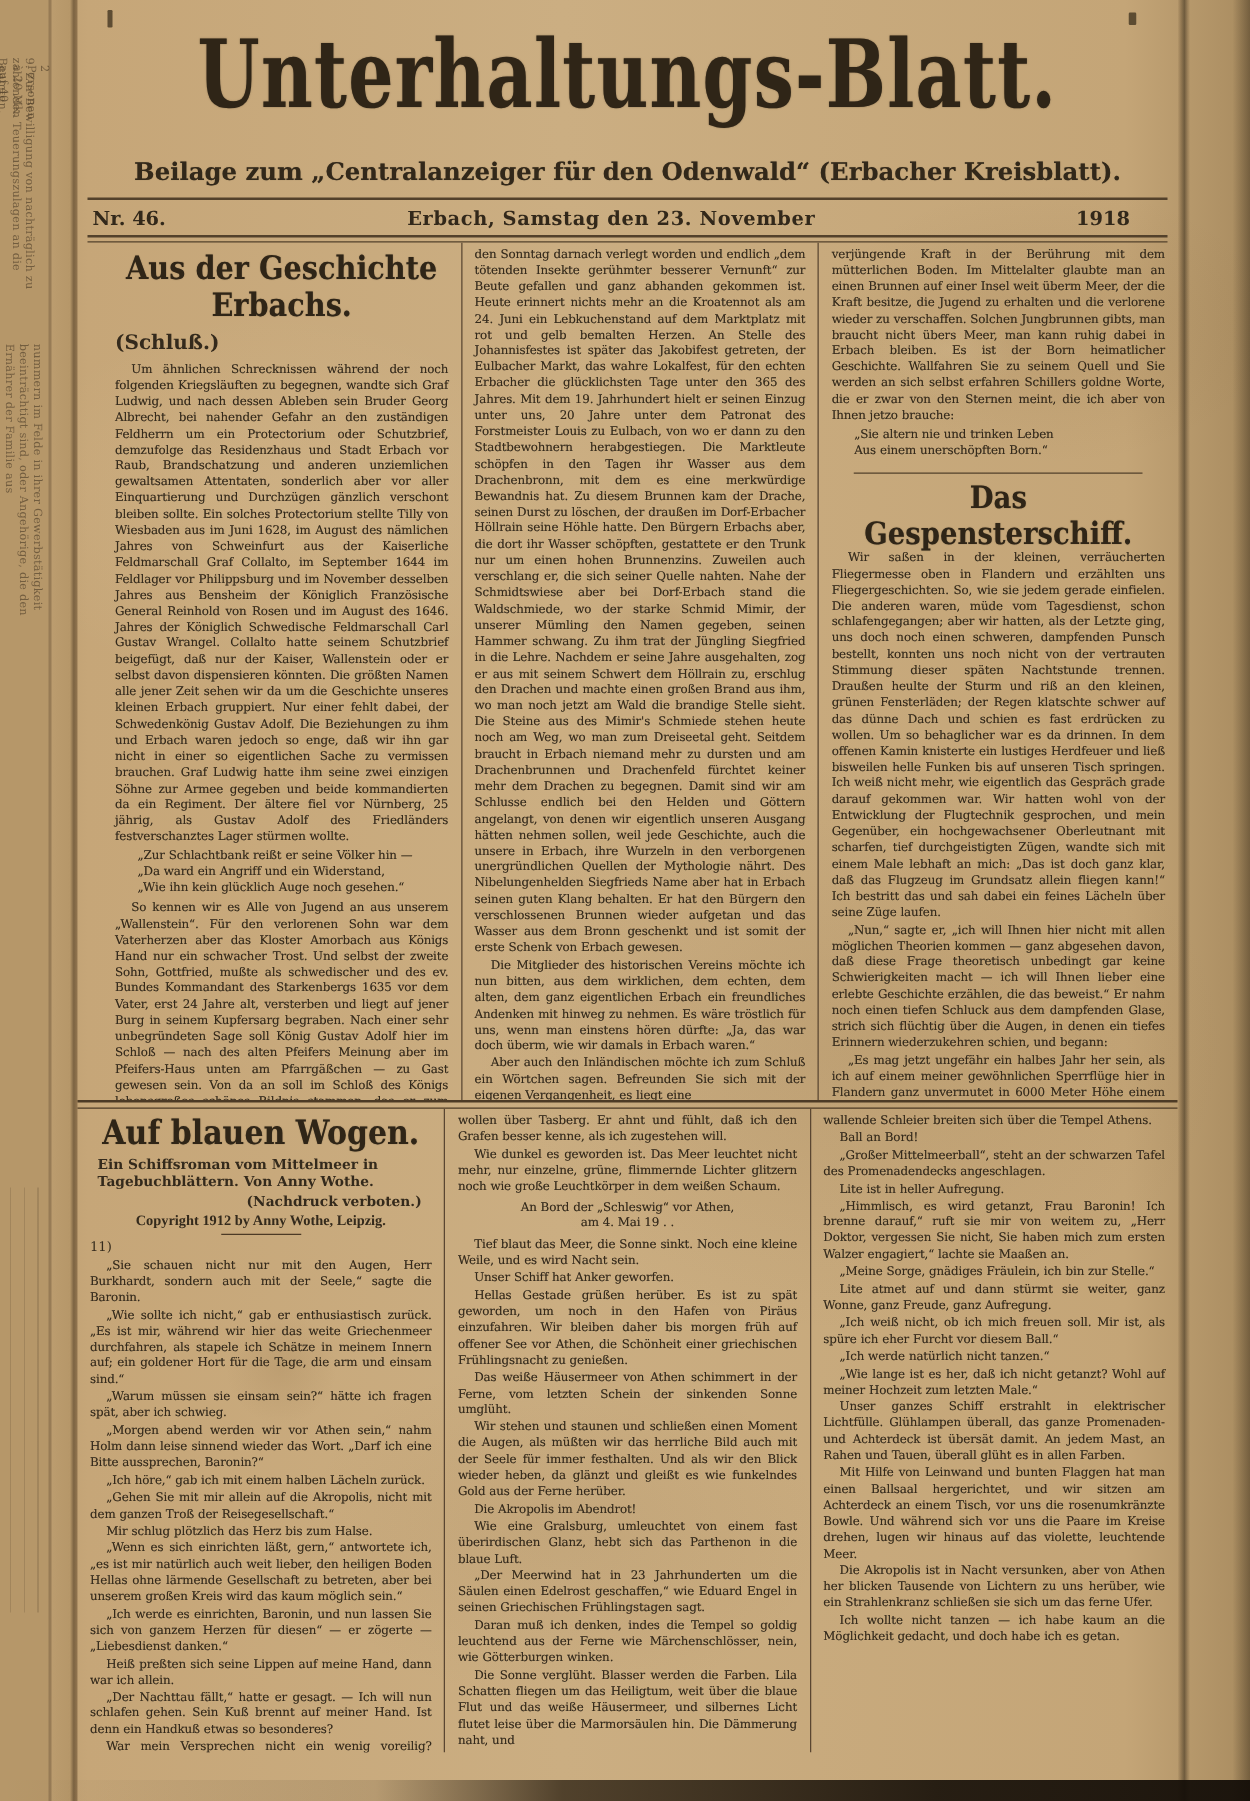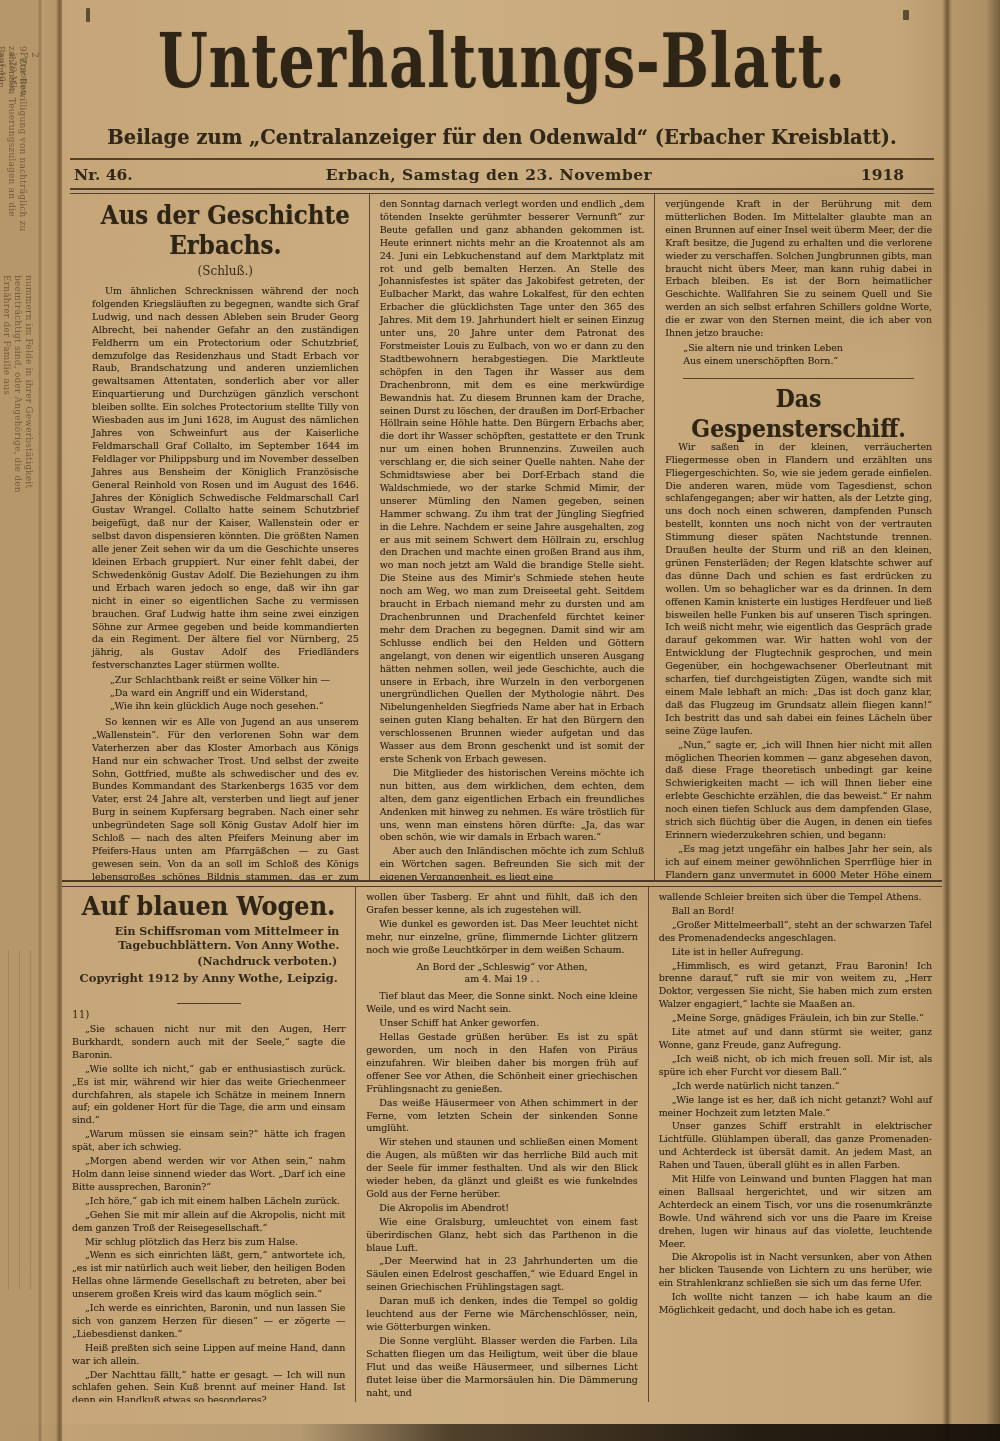--- a/index.html
+++ b/index.html
@@ -73,34 +73,34 @@
   section{display:flex;overflow:hidden;}
   .top-section{height:686px;padding-left:20px;}
   .bottom-section{height:515px;}
   .col{width:33.333%;box-sizing:border-box;padding:4px 10px 0;overflow:hidden;}
   .colmid{border-left:1px solid #5a4631;border-right:1px solid #5a4631;}
   h2{margin:6px 0 2px;text-align:center;font-size:23px;line-height:26px;color:#2f2517;
      transform:scaleY(1.12);transform-origin:center;
      text-shadow:0 0 .8px rgba(47,37,23,.5);}
   h2.ghost{font-size:22px;margin-top:8px;}
   h2.novel{font-size:24px;margin:2px 0 6px;}
-  .subhead{text-align:center;font-weight:normal;font-size:12px;margin:8px 0 7px;}
+  .subhead{font-weight:bold;font-size:16px;margin:8px 0 7px;}
   .article-sep{border-top:1px solid #53412b;margin:10px 18px 2px;}
   .section-divider{height:4px;border-top:2px solid #4c3a25;border-bottom:1px solid #4c3a25;margin:0;}
   .body p.para{
     margin:0 0 1px;font-size:9.5px;line-height:12.9px;text-align:justify;
     text-indent:13px;letter-spacing:-.1px;word-spacing:.2px;
     text-shadow:0 0 .5px rgba(52,42,28,.45);
   }
   .body.cont p.para:first-child{text-indent:0;}
   .body p.para.verse{white-space:pre-line;text-align:left;text-indent:0;padding-left:18px;margin:2px 0 3px;}
   .body p.para.center{white-space:pre-line;text-align:center;text-indent:0;margin:4px 0;}
-  .byline{font-weight:bold;font-size:11px;line-height:13.5px;text-align:right;margin:2px 6px 3px;}
+  .byline{font-weight:bold;font-size:11px;line-height:13.5px;text-align:left;margin:2px 6px 3px;}
   .notice{font-weight:bold;font-size:11px;text-align:right;padding-right:8px;margin-bottom:3px;}
-  .copyright{font-weight:bold;font-size:11.5px;text-align:center;margin-bottom:18px;}
+  .copyright{font-weight:bold;font-size:11.5px;text-align:center;margin-bottom:4px;font-family:Liberation Serif, serif;}
   .short-rule{width:64px;border-top:1.5px solid #4c3a25;margin:1px auto 4px;}
   .chapter{font-size:10.5px;font-weight:normal;margin:0 0 3px;}
   .stain{position:absolute;pointer-events:none;}
   .stain.s1{left:470px;top:470px;width:110px;height:70px;background:radial-gradient(rgba(120,85,45,.16),transparent 70%);}
   .stain.s2{left:180px;top:1050px;width:90px;height:90px;background:radial-gradient(rgba(115,82,44,.13),transparent 70%);}
   .stain.s3{left:700px;top:240px;width:120px;height:80px;background:radial-gradient(rgba(255,238,200,.12),transparent 70%);}
 </style>
 </head>
 <body>
 
@@ -140,21 +140,21 @@
             <p class="para">Um ähnlichen Schrecknissen während der noch folgenden Kriegsläuften zu begegnen, wandte sich Graf Ludwig, und nach dessen Ableben sein Bruder Georg Albrecht, bei nahender Gefahr an den zuständigen Feldherrn um ein Protectorium oder Schutzbrief, demzufolge das Residenzhaus und Stadt Erbach vor Raub, Brandschatzung und anderen unziemlichen gewaltsamen Attentaten, sonderlich aber vor aller Einquartierung und Durchzügen gänzlich verschont bleiben sollte. Ein solches Protectorium stellte Tilly von Wiesbaden aus im Juni 1628, im August des nämlichen Jahres von Schweinfurt aus der Kaiserliche Feldmarschall Graf Collalto, im September 1644 im Feldlager vor Philippsburg und im November desselben Jahres aus Bensheim der Königlich Französische General Reinhold von Rosen und im August des 1646. Jahres der Königlich Schwedische Feldmarschall Carl Gustav Wrangel. Collalto hatte seinem Schutzbrief beigefügt, daß nur der Kaiser, Wallenstein oder er selbst davon dispensieren könnten. Die größten Namen alle jener Zeit sehen wir da um die Geschichte unseres kleinen Erbach gruppiert. Nur einer fehlt dabei, der Schwedenkönig Gustav Adolf. Die Beziehungen zu ihm und Erbach waren jedoch so enge, daß wir ihn gar nicht in einer so eigentlichen Sache zu vermissen brauchen. Graf Ludwig hatte ihm seine zwei einzigen Söhne zur Armee gegeben und beide kommandierten da ein Regiment. Der ältere fiel vor Nürnberg, 25 jährig, als Gustav Adolf des Friedländers festverschanztes Lager stürmen wollte.</p>
             <p class="para verse">„Zur Schlachtbank reißt er seine Völker hin —
 „Da ward ein Angriff und ein Widerstand,
 „Wie ihn kein glücklich Auge noch gesehen.“</p>
             <p class="para">So kennen wir es Alle von Jugend an aus unserem „Wallenstein“. Für den verlorenen Sohn war dem Vaterherzen aber das Kloster Amorbach aus Königs Hand nur ein schwacher Trost. Und selbst der zweite Sohn, Gottfried, mußte als schwedischer und des ev. Bundes Kommandant des Starkenbergs 1635 vor dem Vater, erst 24 Jahre alt, versterben und liegt auf jener Burg in seinem Kupfersarg begraben. Nach einer sehr unbegründeten Sage soll König Gustav Adolf hier im Schloß — nach des alten Pfeifers Meinung aber im Pfeifers-Haus unten am Pfarrgäßchen — zu Gast gewesen sein. Von da an soll im Schloß des Königs lebensgroßes schönes Bildnis stammen, das er zum Geschenke hinterlassen.</p>
           </div>
       </div>
       <div class="col colmid">
         <div class="body cont">
             <p class="para">den Sonntag darnach verlegt worden und endlich „dem tötenden Insekte gerühmter besserer Vernunft“ zur Beute gefallen und ganz abhanden gekommen ist. Heute erinnert nichts mehr an die Kroatennot als am 24. Juni ein Lebkuchenstand auf dem Marktplatz mit rot und gelb bemalten Herzen. An Stelle des Johannisfestes ist später das Jakobifest getreten, der Eulbacher Markt, das wahre Lokalfest, für den echten Erbacher die glücklichsten Tage unter den 365 des Jahres. Mit dem 19. Jahrhundert hielt er seinen Einzug unter uns, 20 Jahre unter dem Patronat des Forstmeister Louis zu Eulbach, von wo er dann zu den Stadtbewohnern herabgestiegen. Die Marktleute schöpfen in den Tagen ihr Wasser aus dem Drachenbronn, mit dem es eine merkwürdige Bewandnis hat. Zu diesem Brunnen kam der Drache, seinen Durst zu löschen, der draußen im Dorf-Erbacher Höllrain seine Höhle hatte. Den Bürgern Erbachs aber, die dort ihr Wasser schöpften, gestattete er den Trunk nur um einen hohen Brunnenzins. Zuweilen auch verschlang er, die sich seiner Quelle nahten. Nahe der Schmidtswiese aber bei Dorf-Erbach stand die Waldschmiede, wo der starke Schmid Mimir, der unserer Mümling den Namen gegeben, seinen Hammer schwang. Zu ihm trat der Jüngling Siegfried in die Lehre. Nachdem er seine Jahre ausgehalten, zog er aus mit seinem Schwert dem Höllrain zu, erschlug den Drachen und machte einen großen Brand aus ihm, wo man noch jetzt am Wald die brandige Stelle sieht. Die Steine aus des Mimir's Schmiede stehen heute noch am Weg, wo man zum Dreiseetal geht. Seitdem braucht in Erbach niemand mehr zu dursten und am Drachenbrunnen und Drachenfeld fürchtet keiner mehr dem Drachen zu begegnen. Damit sind wir am Schlusse endlich bei den Helden und Göttern angelangt, von denen wir eigentlich unseren Ausgang hätten nehmen sollen, weil jede Geschichte, auch die unsere in Erbach, ihre Wurzeln in den verborgenen unergründlichen Quellen der Mythologie nährt. Des Nibelungenhelden Siegfrieds Name aber hat in Erbach seinen guten Klang behalten. Er hat den Bürgern den verschlossenen Brunnen wieder aufgetan und das Wasser aus dem Bronn geschenkt und ist somit der erste Schenk von Erbach gewesen.</p>
-            <p class="para">Die Mitglieder des historischen Vereins möchte ich nun bitten, aus dem wirklichen, dem echten, dem alten, dem ganz eigentlichen Erbach ein freundliches Andenken mit hinweg zu nehmen. Es wäre tröstlich für uns, wenn man einstens hören dürfte: „Ja, das war oben schön, wie wir damals in Erbach waren.“</p>
+            <p class="para">Die Mitglieder des historischen Vereins möchte ich nun bitten, aus dem wirklichen, dem echten, dem alten, dem ganz eigentlichen Erbach ein freundliches Andenken mit hinweg zu nehmen. Es wäre tröstlich für uns, wenn man einstens hören dürfte: „Ja, das war doch überm, wie wir damals in Erbach waren.“</p>
             <p class="para">Aber auch den Inländischen möchte ich zum Schluß ein Wörtchen sagen. Befreunden Sie sich mit der eigenen Vergangenheit, es liegt eine</p>
           </div>
       </div>
       <div class="col">
         <div class="body cont">
             <p class="para">verjüngende Kraft in der Berührung mit dem mütterlichen Boden. Im Mittelalter glaubte man an einen Brunnen auf einer Insel weit überm Meer, der die Kraft besitze, die Jugend zu erhalten und die verlorene wieder zu verschaffen. Solchen Jungbrunnen gibts, man braucht nicht übers Meer, man kann ruhig dabei in Erbach bleiben. Es ist der Born heimatlicher Geschichte. Wallfahren Sie zu seinem Quell und Sie werden an sich selbst erfahren Schillers goldne Worte, die er zwar von den Sternen meint, die ich aber von Ihnen jetzo brauche:</p>
             <p class="para verse">„Sie altern nie und trinken Leben
 Aus einem unerschöpften Born.“</p>
           </div>
         <div class="article-sep"></div>

